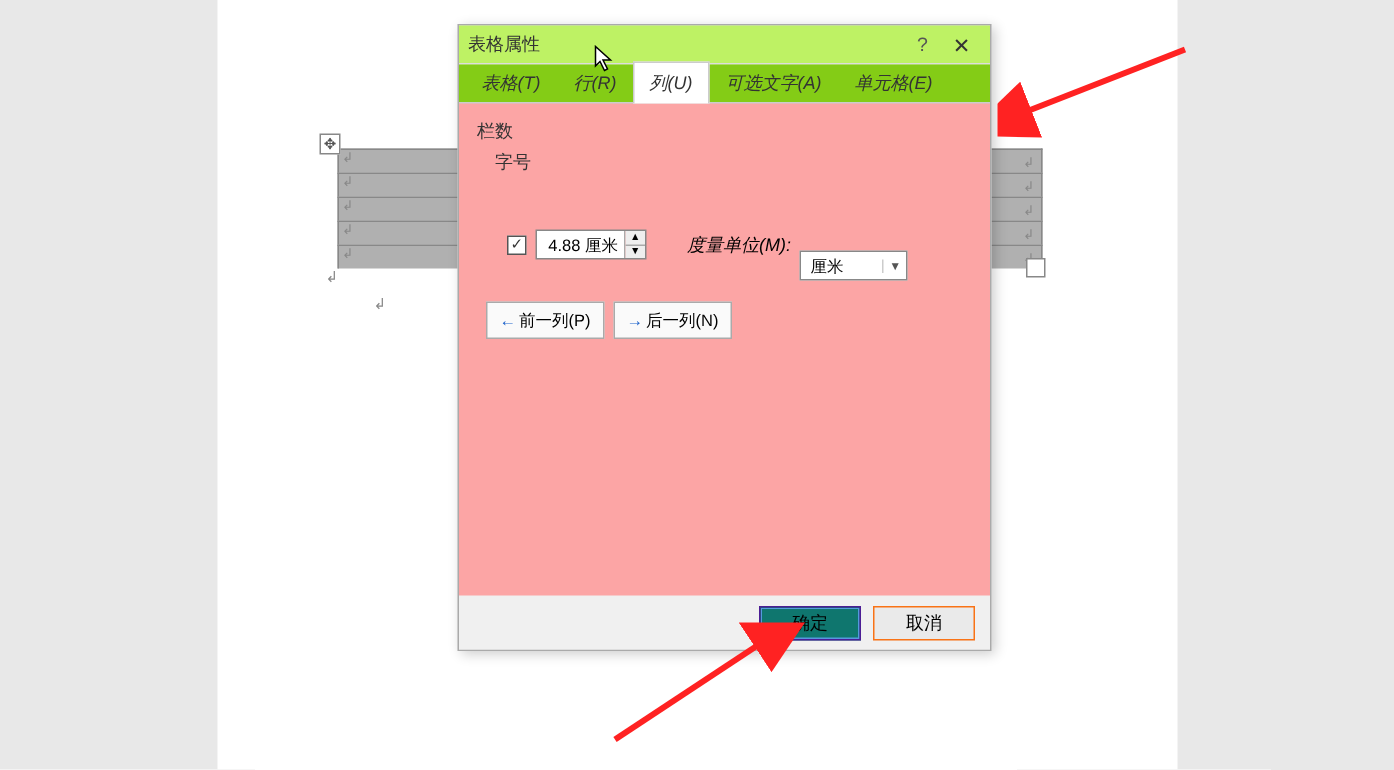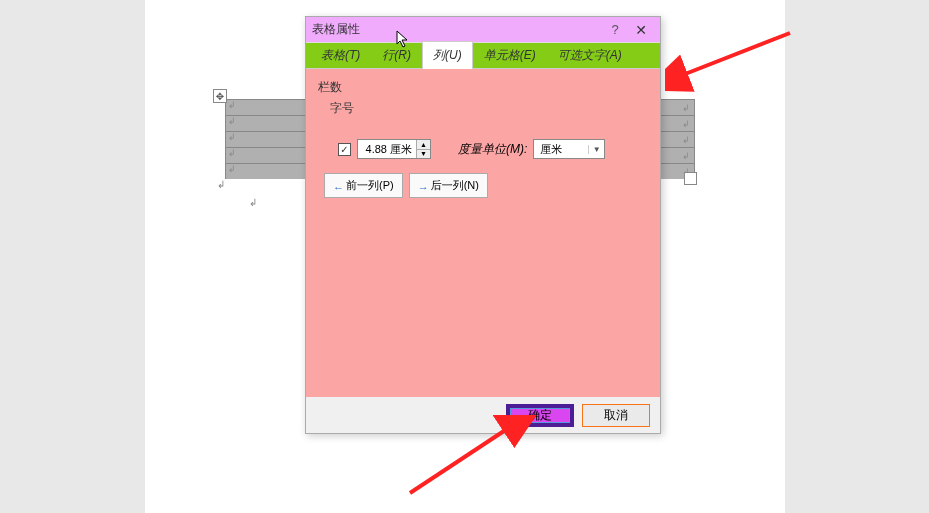--- a/index.html
+++ b/index.html
@@ -10,21 +10,21 @@
     .table-bg { position: absolute; left: 225px; top: 99px; width: 470px; }
     .table-handle { position: absolute; left: -12px; top: -10px; width: 14px; height: 14px; border: 1px solid #888; background: #fff; display: flex; align-items: center; justify-content: center; font-size: 10px; color: #555; }
     .table-row { height: 16px; background: #b0b0b0; border: 1px solid #888; border-bottom: none; display: flex; }
     .table-row:last-child { border-bottom: 1px solid #888; }
     .after-table { position: absolute; left: -8px; top: 80px; font-size: 10px; color: #888; width: 20px; }
     .row-end { font-size: 9px; color: #888; padding-left: 2px; }
     
     .bottom-square { position: absolute; left: 684px; top: 172px; width: 13px; height: 13px; border: 1px solid #888; background: #fff; }
     
     .dialog { position: absolute; left: 305px; top: 16px; width: 356px; height: 418px; background: #f0f0f0; border: 1px solid #aaa; box-shadow: 2px 2px 8px rgba(0,0,0,0.2); }
-    .titlebar { height: 26px; background: #f0abfc; display: flex; align-items: center; padding: 0 6px; border-bottom: 1px solid #ddd; }
+    .titlebar { height: 26px; background: #bef264; display: flex; align-items: center; padding: 0 6px; border-bottom: 1px solid #ddd; }
     .title-text { flex: 1; font-size: 12px; color: #333; }
     .title-help { width: 26px; text-align: center; color: #555; cursor: pointer; font-size: 13px; }
     .title-close { width: 26px; text-align: center; color: #333; cursor: pointer; font-size: 14px; }
     
     .tabs { display: flex; background: #84cc16; height: 26px; align-items: flex-end; padding-left: 4px; font-style: italic; }
     .tab { padding: 5px 10px; font-size: 12px; color: #333; cursor: pointer; border: 1px solid transparent; border-bottom: none; }
     .tab.active { background: #fff; border-color: #ccc; position: relative; z-index: 2; }
     
     .tab-content { background: #fca5a5; height: 344px; padding: 10px 12px; border-top: 1px solid #ccc; margin-top: -1px; position: relative; }
     .group-label { font-size: 12px; color: #333; margin-bottom: 4px; }
@@ -32,31 +32,31 @@
     
     .width-row { display: flex; align-items: center; margin-left: 20px; gap: 6px; margin-bottom: 14px; }
     .checkbox { width: 13px; height: 13px; border: 1px solid #555; background: #fff; display: inline-flex; align-items: center; justify-content: center; font-size: 10px; color: #333; cursor: pointer; }
     .width-label { font-size: 12px; }
     .spinner { display: flex; align-items: stretch; border: 1px solid #888; height: 20px; }
     .spinner-input { width: 58px; border: none; font-size: 11px; padding: 0 4px; text-align: right; outline: none; }
     .spinner-btns { display: flex; flex-direction: column; width: 14px; border-left: 1px solid #aaa; }
     .spinner-btn { flex: 1; display: flex; align-items: center; justify-content: center; font-size: 7px; background: #eee; cursor: pointer; line-height: 1; }
     .spinner-btn:first-child { border-bottom: 1px solid #aaa; }
     .unit-label { font-size: 12px; margin-left: 21px; font-style: italic; }
-    .unit-select { display: flex; align-items: center; border: 1px solid #888; height: 20px; width: 72px; background: #fff; cursor: pointer; }
+    .unit-select { display: flex; align-items: center; border: 1px solid #888; height: 20px; width: 72px; background: #fff; cursor: pointer; margin-top: 28px; }
     .unit-select-text { flex: 1; padding: 0 6px; font-size: 11px; }
     .unit-select-arrow { width: 16px; text-align: center; font-size: 8px; color: #555; border-left: 1px solid #ccc; }
     
     .nav-btns { display: flex; gap: 6px; margin-left: 6px; }
     .nav-btn { display: flex; align-items: center; gap: 2px; padding: 4px 8px; border: 1px solid #aaa; background: #fafafa; font-size: 11px; cursor: pointer; }
     .nav-arrow { font-size: 11px; color: #2266cc; font-weight: bold; }
     
     .dialog-footer { position: absolute; bottom: 0; left: 0; right: 0; height: 36px; display: flex; justify-content: flex-end; align-items: center; gap: 8px; padding-right: 10px; background: #f0f0f0; }
     .dlg-btn { width: 68px; height: 23px; border: 1px solid #f97316; background: #eaeaea; font-size: 12px; cursor: pointer; display: flex; align-items: center; justify-content: center; }
-    .dlg-btn.primary { border: 4px solid #4c1d95; background: #d946ef; box-shadow: inset 0 0 0 1px #5599dd; }
+    .dlg-btn.primary { border: 1px solid #4c1d95; background: #0f766e; box-shadow: inset 0 0 0 1px #5599dd; }
     
     .cursor { position: absolute; left: 396px; top: 30px; font-size: 14px; color: #333; pointer-events: none; }
     
     .arrow-svg { position: absolute; pointer-events: none; }
   </style>
 </head>
 <body>
 
 <div class="document-area"></div>
 
@@ -95,22 +95,22 @@
   <div class="titlebar">
     <span class="title-text">表格属性</span>
     <span class="title-help">?</span>
     <span class="title-close">✕</span>
   </div>
 
   <div class="tabs">
     <div class="tab"><span>表格(T)</span></div>
     <div class="tab"><span>行(R)</span></div>
     <div class="tab active"><span>列(U)</span></div>
+    <div class="tab"><span>可选文字(A)</span></div>
     <div class="tab"><span>单元格(E)</span></div>
-    <div class="tab"><span>可选文字(A)</span></div>
   </div>
 
   <div class="tab-content">
     <div class="group-label">栏数</div>
     <div class="sub-label">字号</div>
 
     <div class="width-row">
       <span class="checkbox">✓</span>
       <div class="spinner">
         <input class="spinner-input" value="4.88 厘米" style="">

